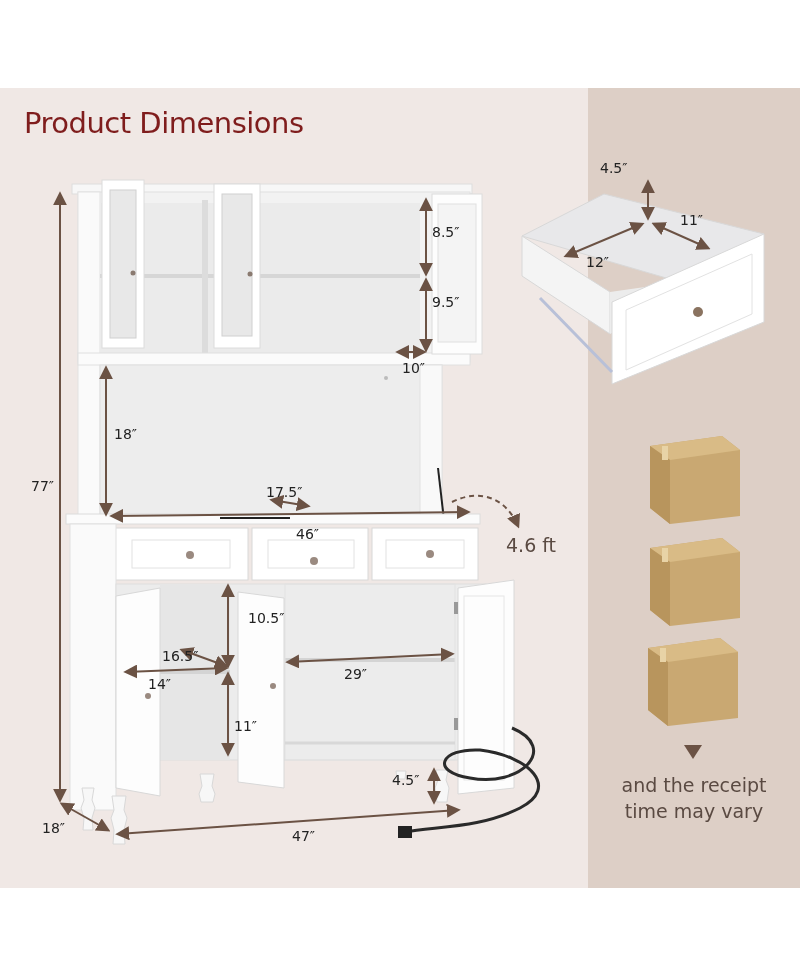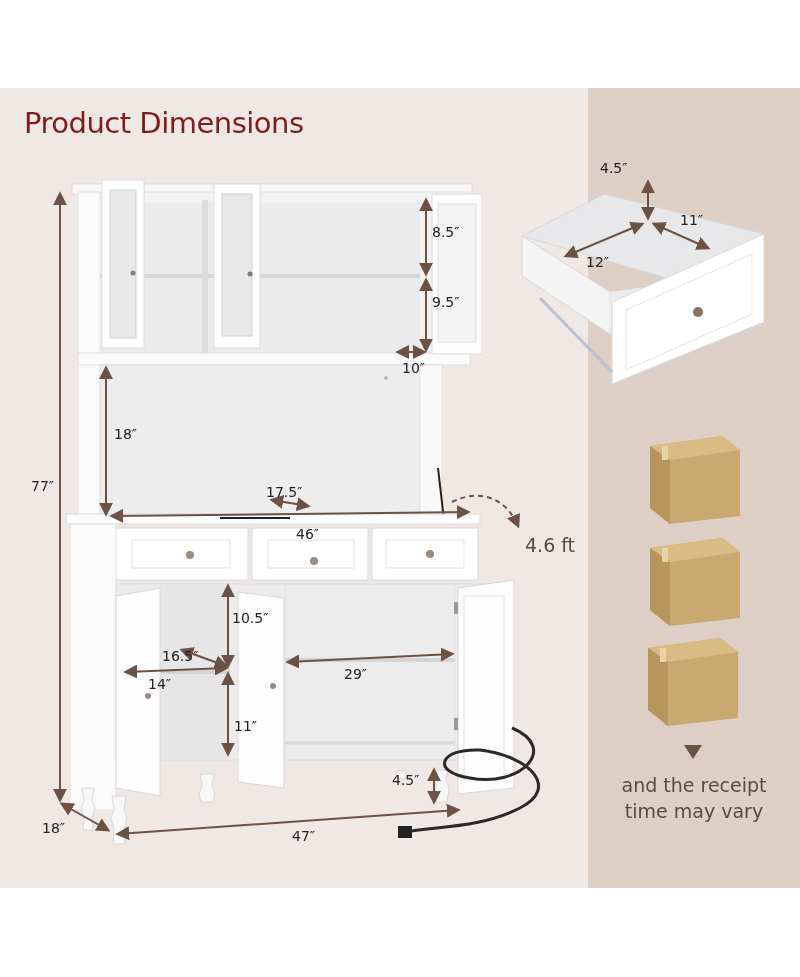--- a/index.html
+++ b/index.html
@@ -173,26 +173,26 @@
   <div class="dim" style="left:22px; top:390px;margin-left:9px;">77″</div>
   <div class="dim" style="left:42px; top:732px;">18″</div>
   <div class="dim" style="left:292px; top:740px;">47″</div>
   <div class="dim" style="left:432px; top:136px;">8.5″</div>
   <div class="dim" style="left:432px; top:206px;">9.5″</div>
   <div class="dim" style="left:402px; top:272px;">10″</div>
   <div class="dim" style="left:114px; top:338px;">18″</div>
   <div class="dim" style="left:266px; top:396px;">17.5″</div>
   <div class="dim" style="left:296px; top:438px;">46″</div>
   <div class="dim" style="left:162px; top:560px;">16.5″</div>
-  <div class="dim" style="left:232px; top:522px;">10.5″</div>
+  <div class="dim" style="left:248px; top:522px;">10.5″</div>
   <div class="dim" style="left:148px; top:588px;">14″</div>
   <div class="dim" style="left:234px; top:630px;">11″</div>
   <div class="dim" style="left:344px; top:578px;">29″</div>
   <div class="dim" style="left:392px; top:684px;">4.5″</div>
-  <div class="dim big" style="left:506px; top:446px;margin-left:19px;">4.6 ft</div>
+  <div class="dim big" style="left:506px; top:446px;">4.6 ft</div>
 
   <div class="dim" style="left:600px; top:72px;">4.5″</div>
   <div class="dim" style="left:586px; top:166px;">12″</div>
   <div class="dim" style="left:680px; top:124px;">11″</div>
 
   <div class="tri"></div>
   <div class="note">
     <div>and the receipt</div>
     <div>time may vary</div>
   </div>

